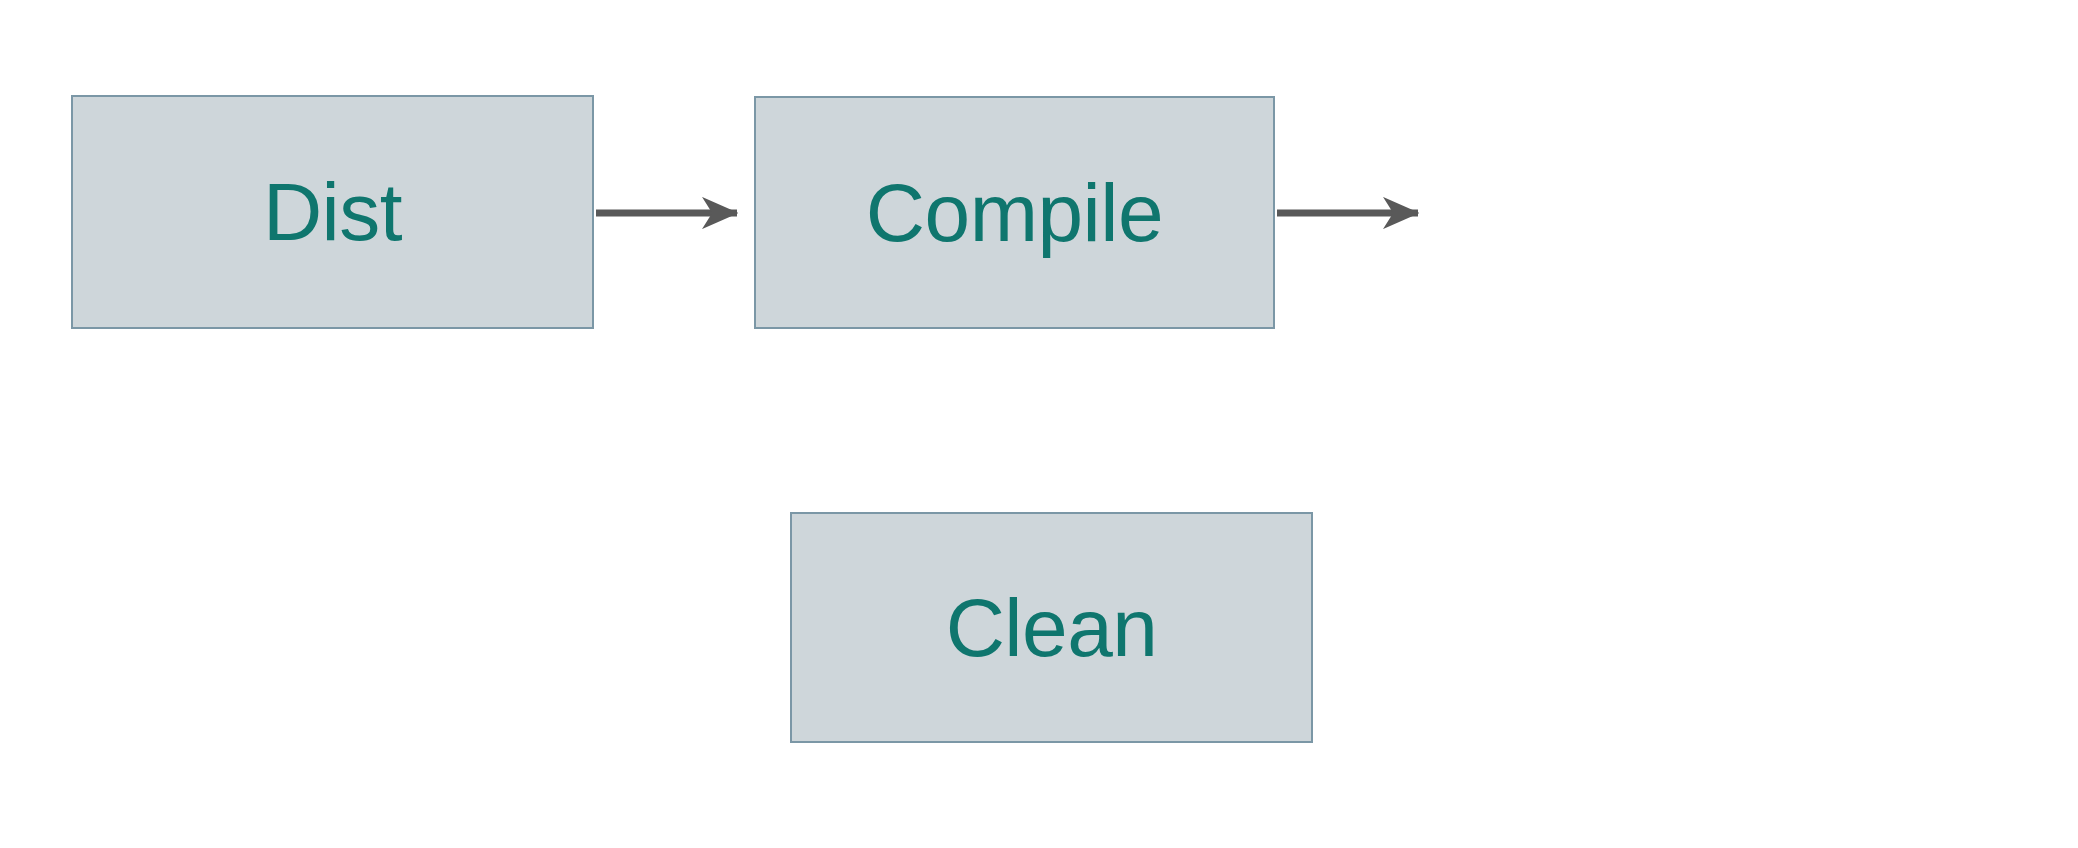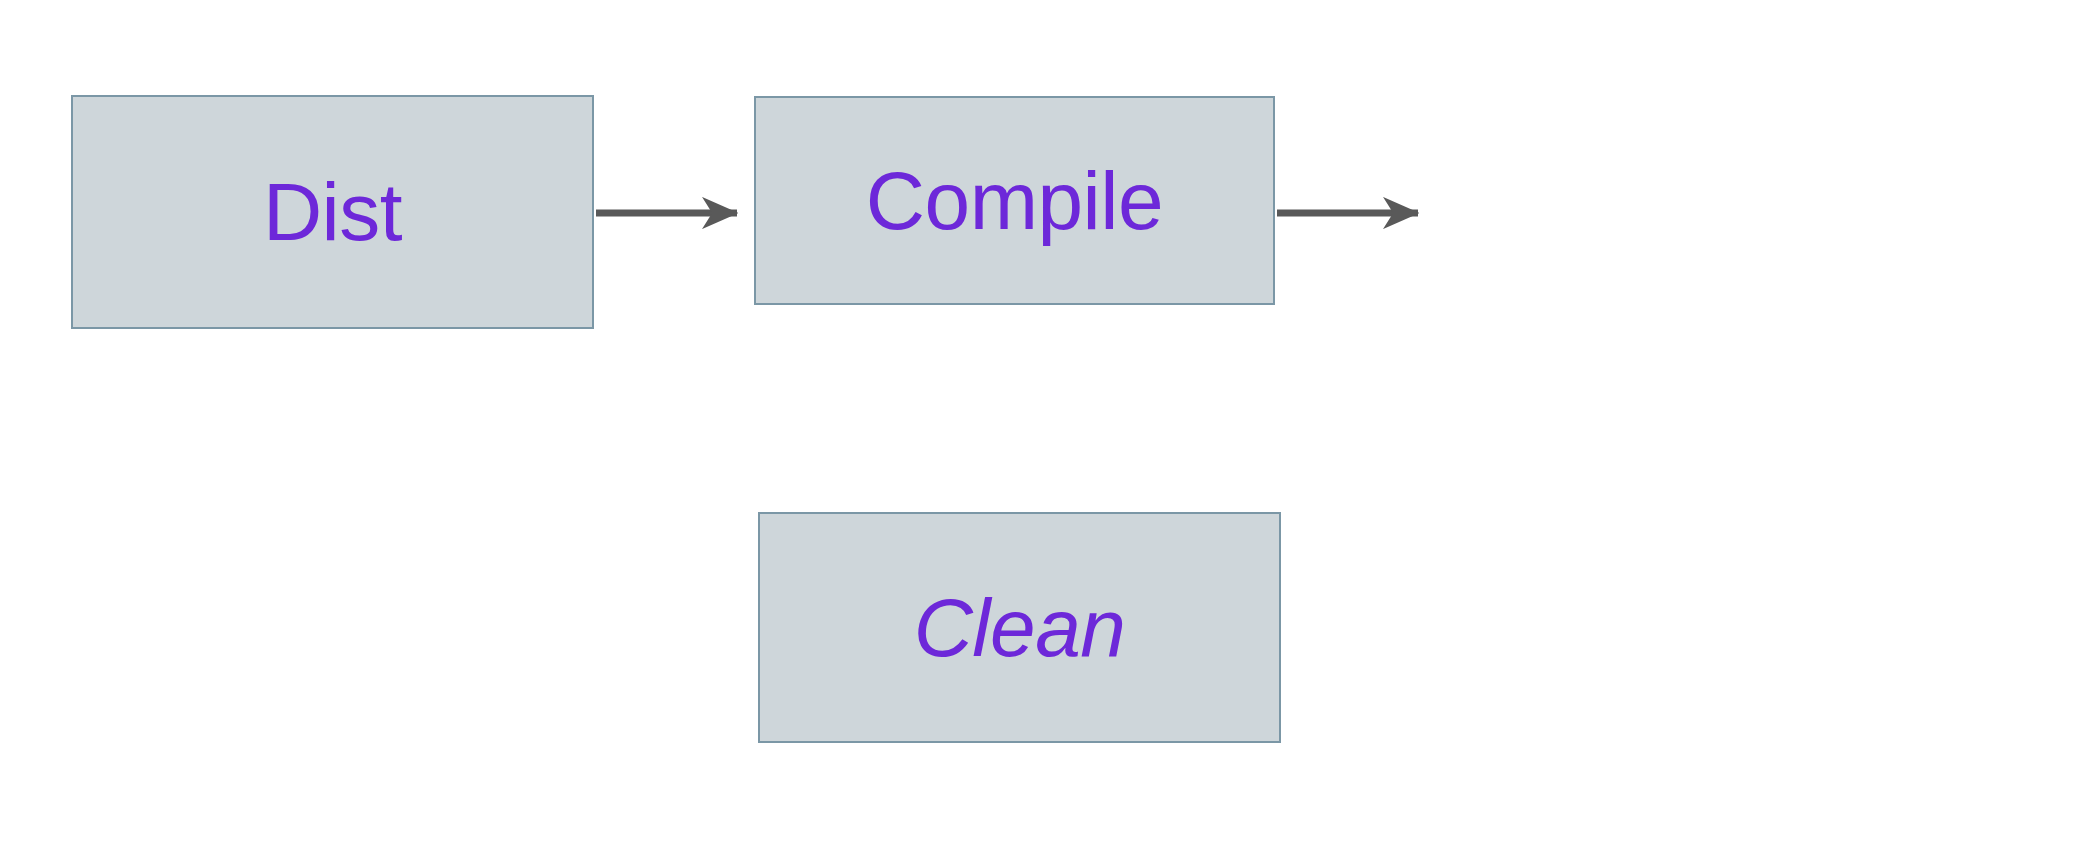--- a/index.html
+++ b/index.html
@@ -25,21 +25,21 @@
     background: #ced6da;
     border: 2px solid #7b97a6;
     display: flex;
     align-items: center;
     justify-content: center;
   }
   .node-label {
     font-family: "Liberation Sans", sans-serif;
     font-size: 82px;
     font-weight: 400;
-    color: #6d28d9;
+    color: #0f766e;
     line-height: 1;
     letter-spacing: -0.5px;
     white-space: nowrap;
     user-select: none;
   }
   .edge-layer {
     position: absolute;
     left: 0;
     top: 0;
     width: 2078px;
@@ -66,22 +66,22 @@
 
     <g>
       <line x1="1277" y1="213" x2="1418" y2="213" stroke="#595959" stroke-width="7" marker-end="url(#arrowhead)"></line>
     </g>
   </svg>
 
   <div class="node" id="node-dist" style="left:71px; top:95px; width:523px; height:234px;">
     <span class="node-label">Dist</span>
   </div>
 
-  <div class="node" id="node-compile" style="left:754px; top:96px; width:521px; height:209px;">
+  <div class="node" id="node-compile" style="left:754px; top:96px; width:521px; height:233px;">
     <span class="node-label">Compile</span>
   </div>
 
 
-  <div class="node" id="node-clean" style="left:758px; top:512px; width:523px; height:231px;font-style:italic;">
+  <div class="node" id="node-clean" style="left:790px; top:512px; width:523px; height:231px;">
     <span class="node-label">Clean</span>
   </div>
 
 </div>
 
 </body></html>

